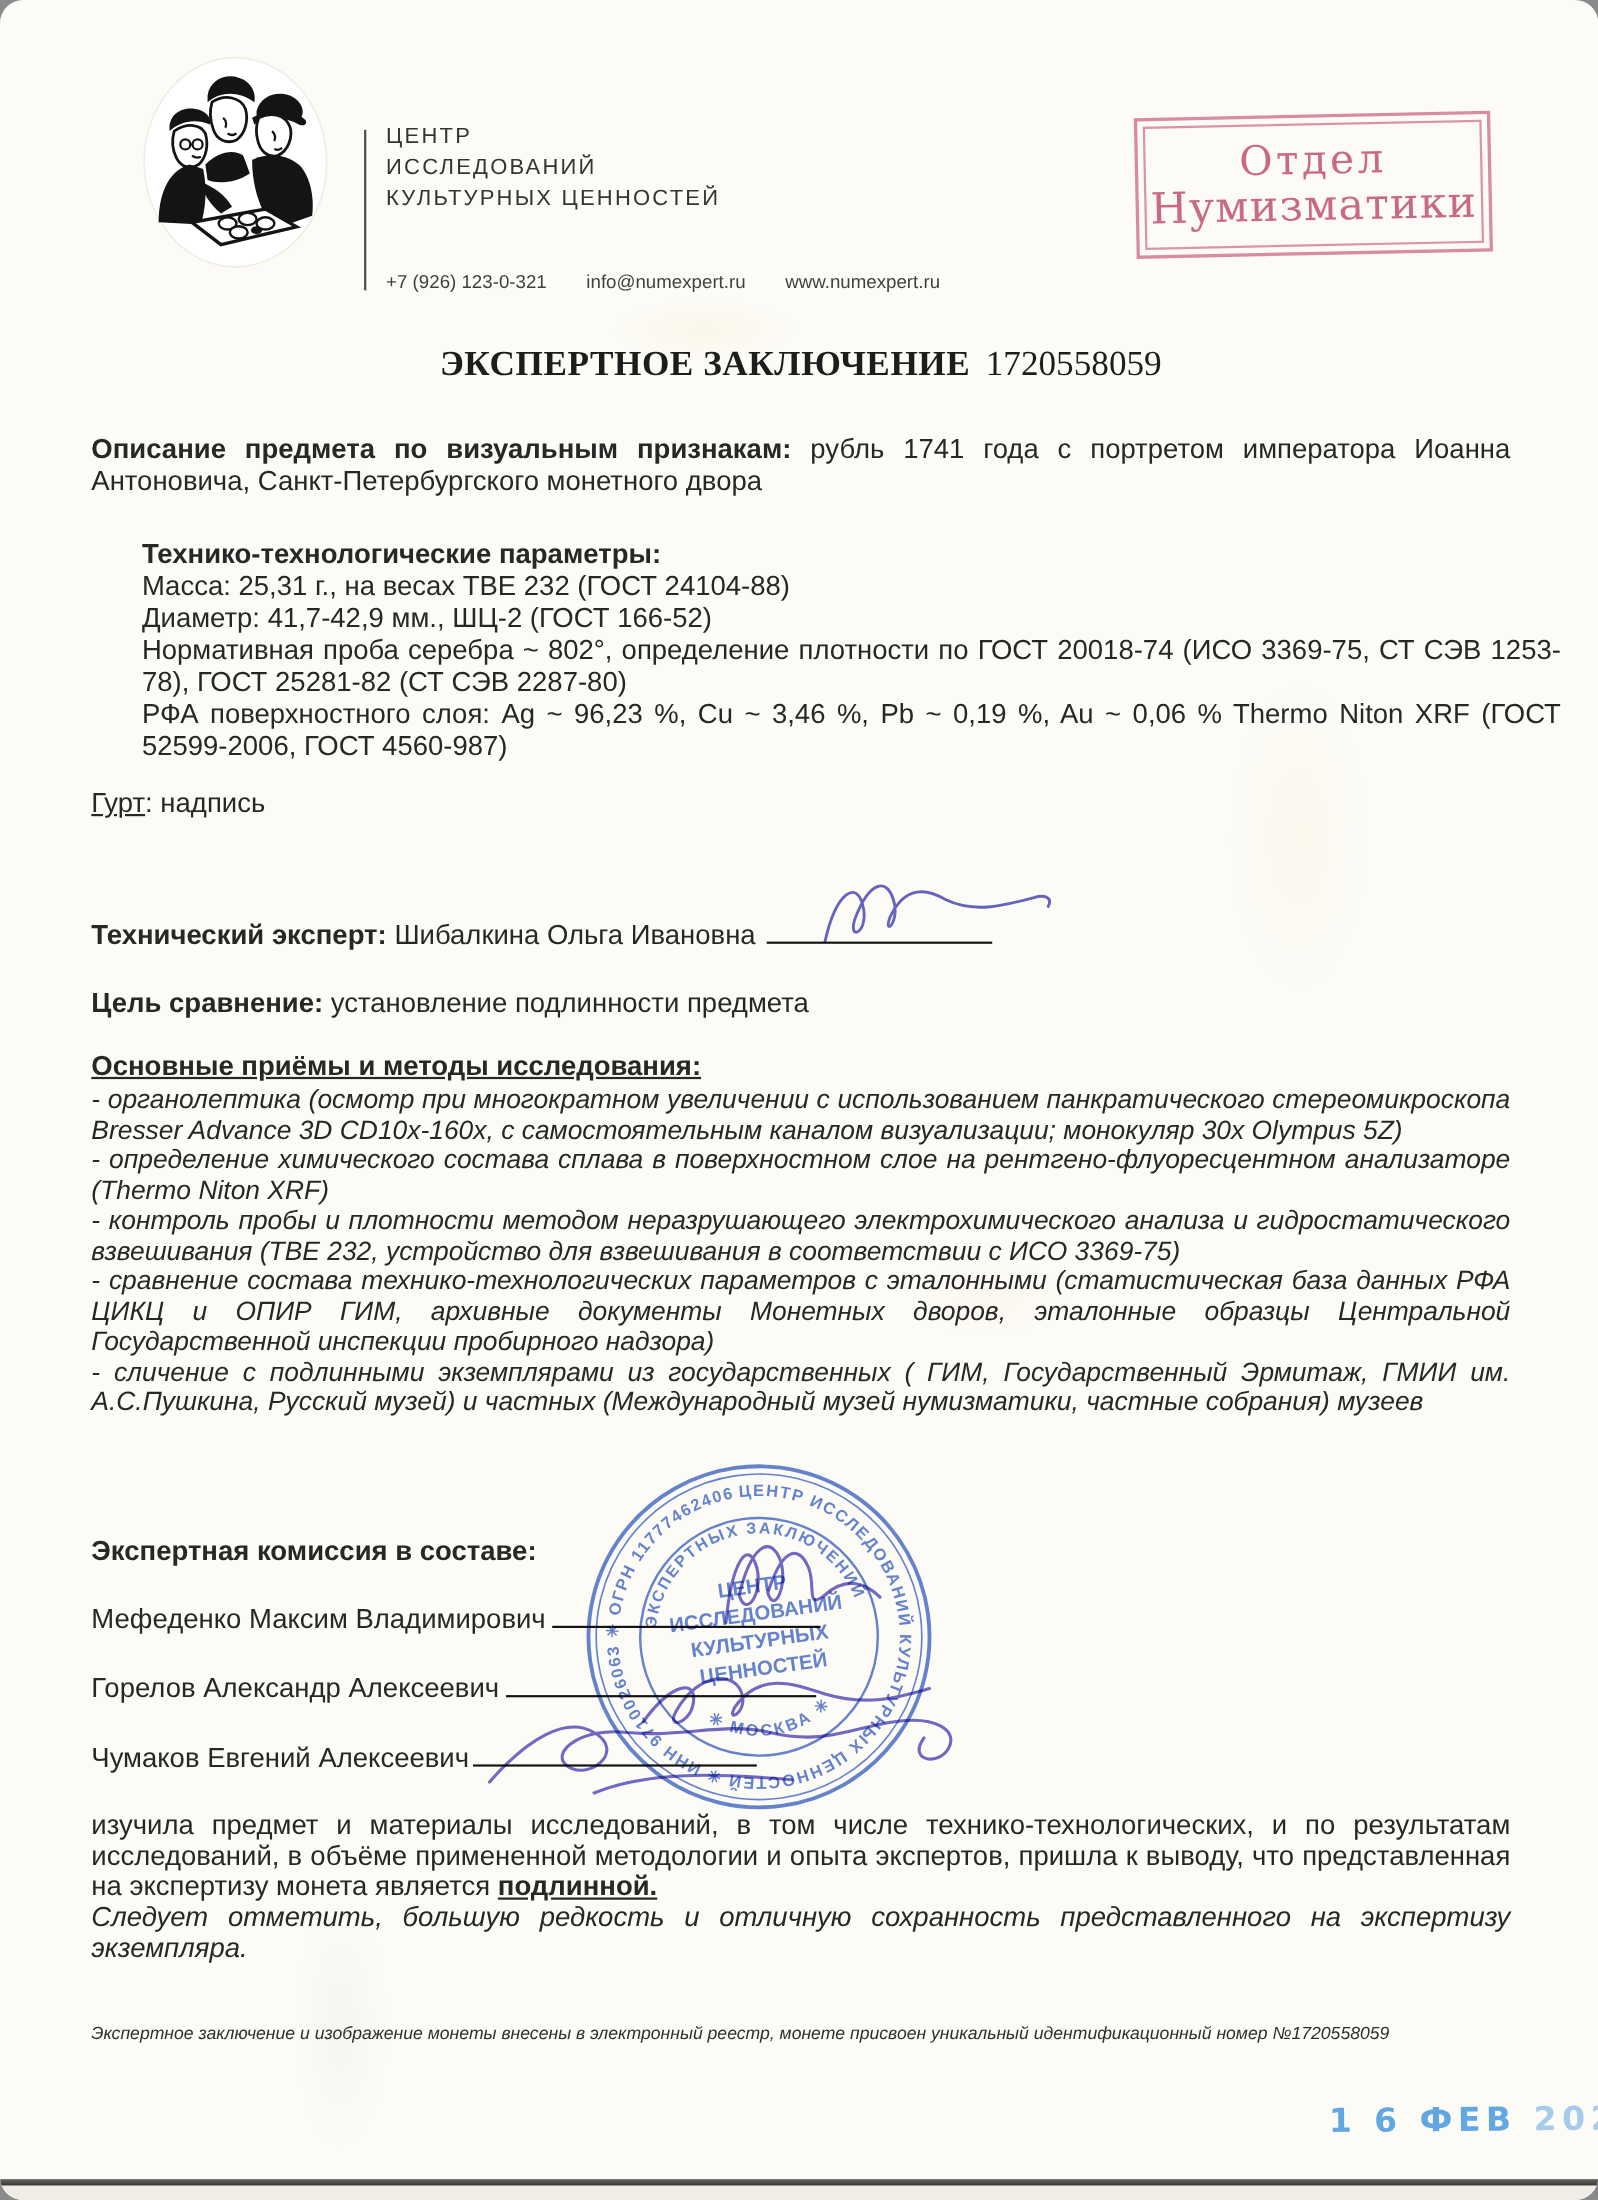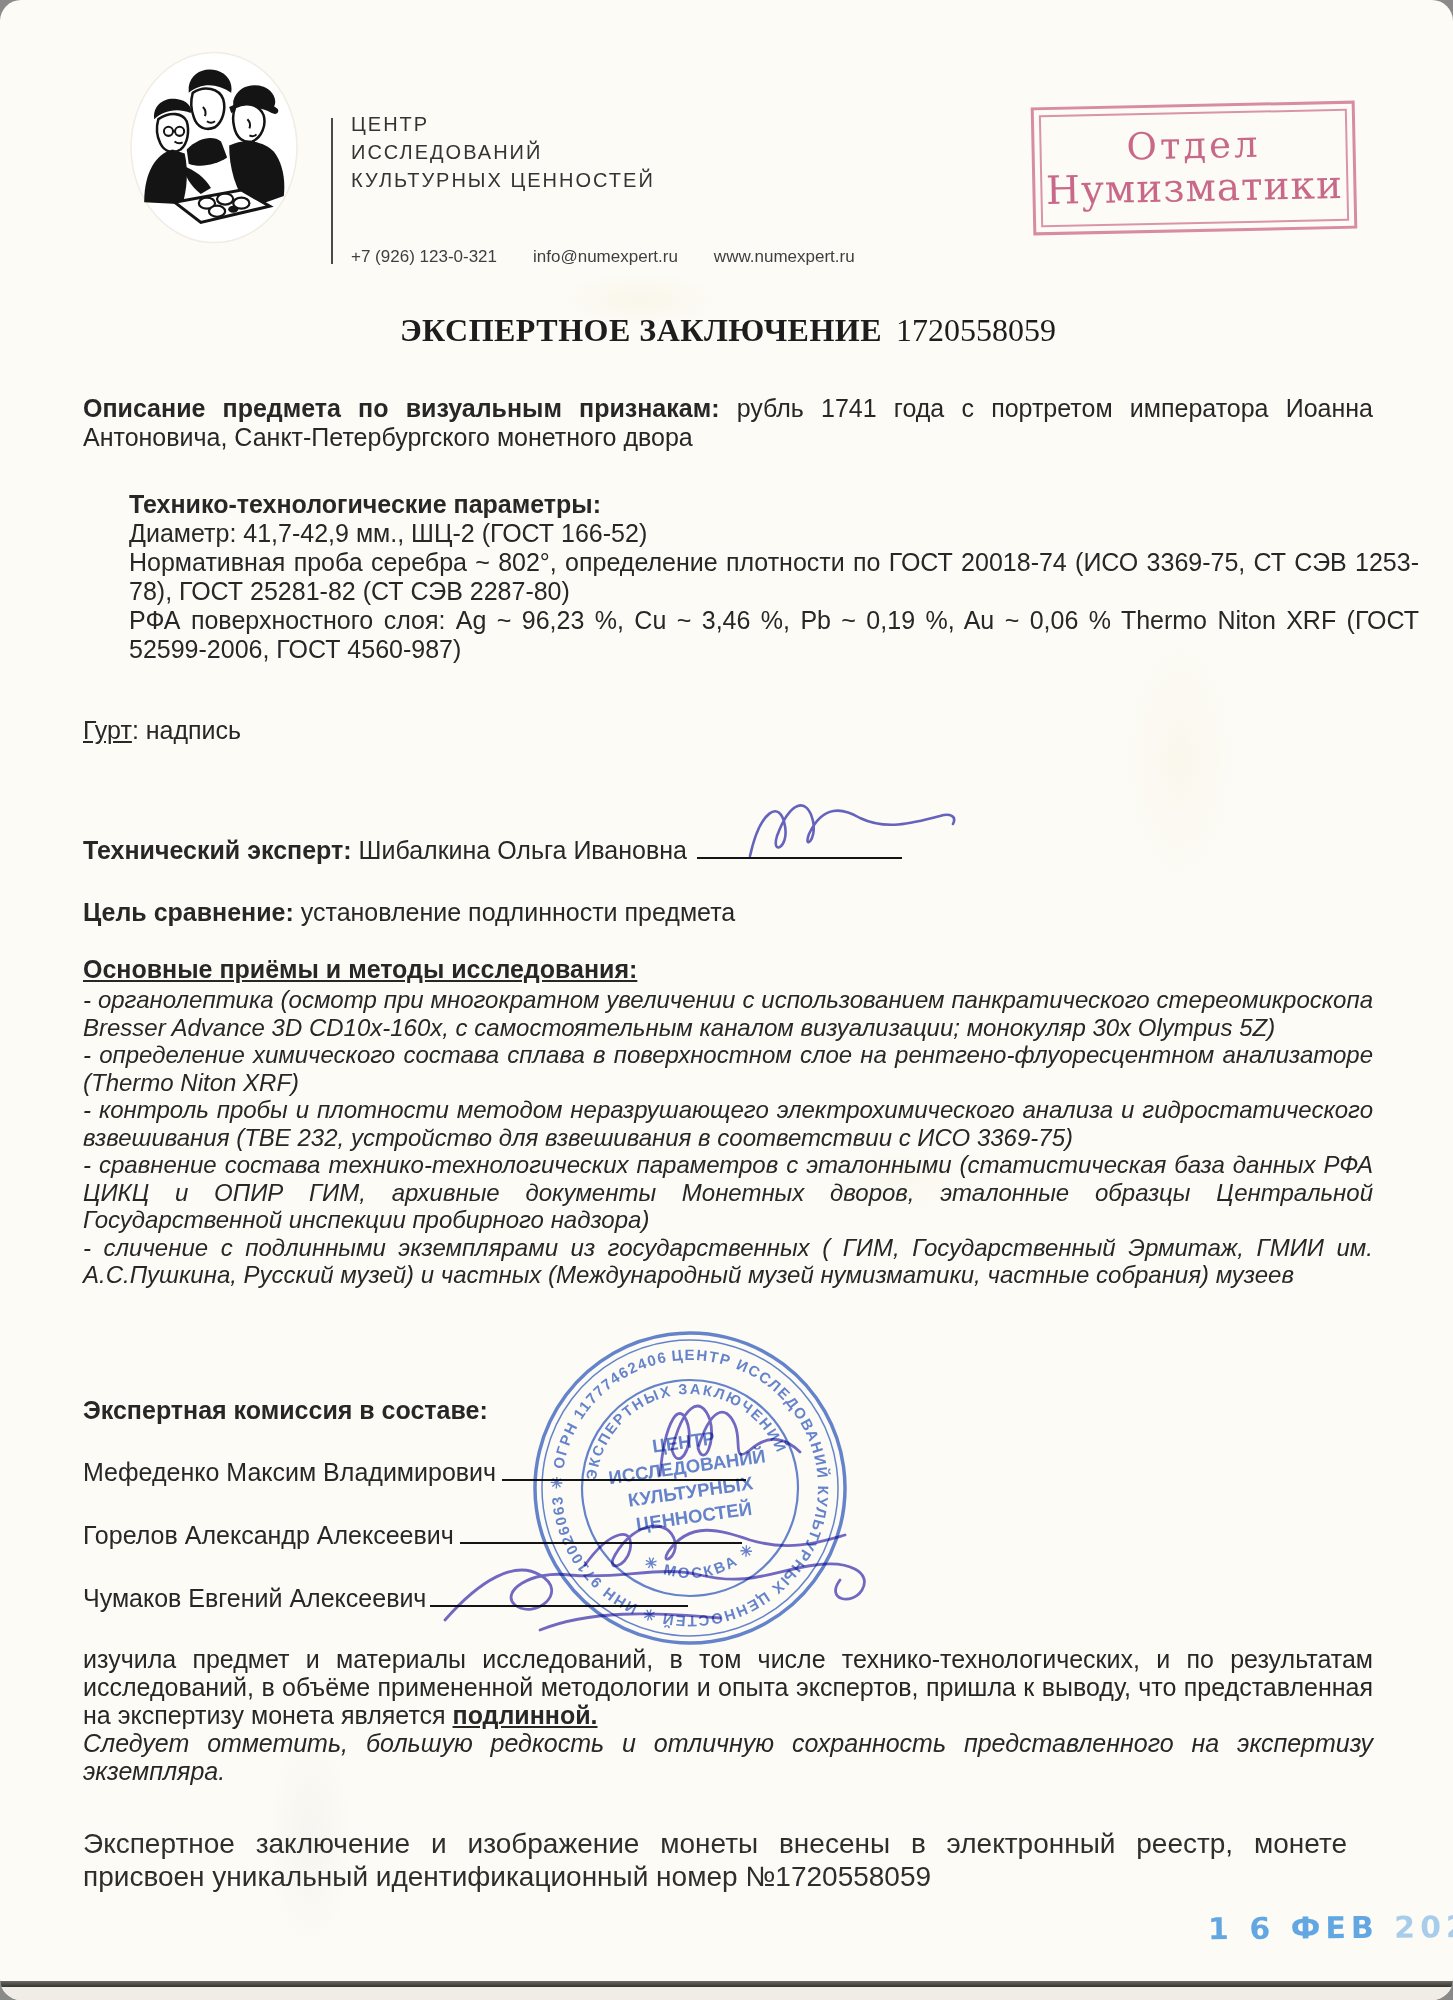--- a/index.html
+++ b/index.html
@@ -36,21 +36,21 @@
     font-family:"Liberation Serif", serif; font-size:32px; color:#1d1d1d; }
   .doc-title b { letter-spacing:0.5px; }
   .title-num { margin-left:14px; }
   .bodyblock { left:83px; width:1290px; font-size:25px; line-height:29px; }
   .just { text-align:justify; }
   .bodyblock p { margin:0; }
   .methods-items { left:83px; width:1290px; font-size:24px; line-height:27.5px; font-style:italic; }
   .u { text-decoration:underline; }
   .sig-line { display:inline-block; height:20px; border-bottom:2.5px solid #141414; vertical-align:baseline; }
   .member-row { left:83px; width:1290px; font-size:25px; }
-  .registry { left:83px; top:1827px; width:1264px; font-size:28px; line-height:33px; color:#2e2e2e; text-align:justify; }
+  .registry { left:83px; top:1827px; width:1264px; font-size:16px; line-height:46px; color:#2e2e2e; text-align:justify;font-style:italic; }
   .date-stamp { left:1208px; top:1910px; font-family:"DejaVu Sans", sans-serif; font-weight:bold;
     font-size:30px; letter-spacing:5px; color:rgba(85,160,223,0.92); transform:rotate(-0.5deg); white-space:nowrap; }
   .date-stamp .fade { opacity:0.55; }
   .scan-edge { left:0; top:1981px; width:1453px; height:6px;
     background:linear-gradient(#6a6a66, #35352f); }
   .scan-edge2 { left:0; top:1987px; width:1453px; height:13px; background:#efede6; }
   .blend { mix-blend-mode:multiply; }
   svg text { font-family:"Liberation Sans", sans-serif; }
 </style>
 </head>
@@ -119,20 +119,21 @@
   <div class="abs doc-title">
     <b>ЭКСПЕРТНОЕ ЗАКЛЮЧЕНИЕ</b><span class="title-num">1720558059</span>
   </div>
 
   <div class="abs bodyblock just" style="top:394px;">
     <p><b>Описание предмета по визуальным признакам:</b><span> рубль 1741 года с портретом императора Иоанна Антоновича, Санкт-Петербургского монетного двора</span></p>
   </div>
 
   <div class="abs bodyblock" style="top:490px;margin-left:46px;">
     <p><b>Технико-технологические параметры:</b></p>
+    <p>Масса: 25,31 г., на весах ТВЕ 232 (ГОСТ 24104-88)</p>
     <p>Диаметр: 41,7-42,9 мм., ШЦ-2 (ГОСТ 166-52)</p>
     <p class="just">Нормативная проба серебра ~ 802°, определение плотности по ГОСТ 20018-74 (ИСО 3369-75, СТ СЭВ 1253-78),  ГОСТ 25281-82 (СТ СЭВ 2287-80)</p>
     <p class="just">РФА поверхностного слоя: Ag ~ 96,23 %, Cu ~ 3,46 %, Pb ~ 0,19  %, Au ~ 0,06  % Thermo Niton XRF (ГОСТ 52599-2006, ГОСТ 4560-987)</p>
   </div>
 
   <div class="abs bodyblock" style="top:716px;">
     <p><span class="u">Гурт</span><span>: надпись</span></p>
   </div>
 
   <div class="abs bodyblock" style="top:836px;">

